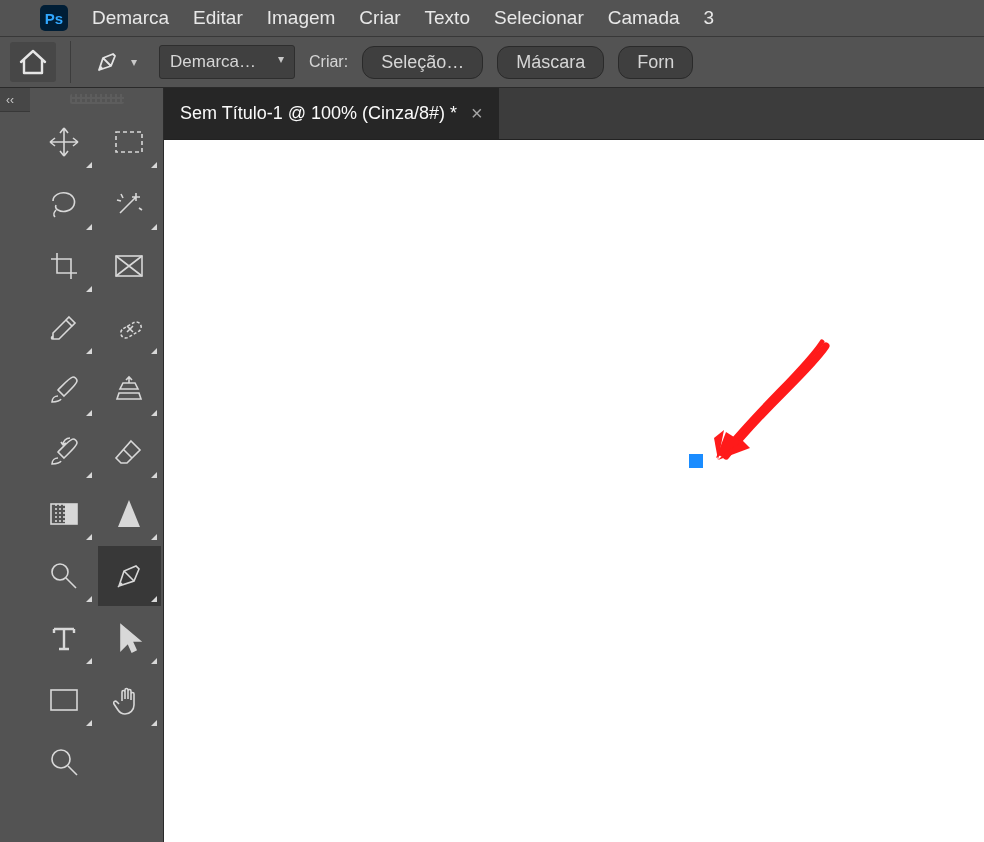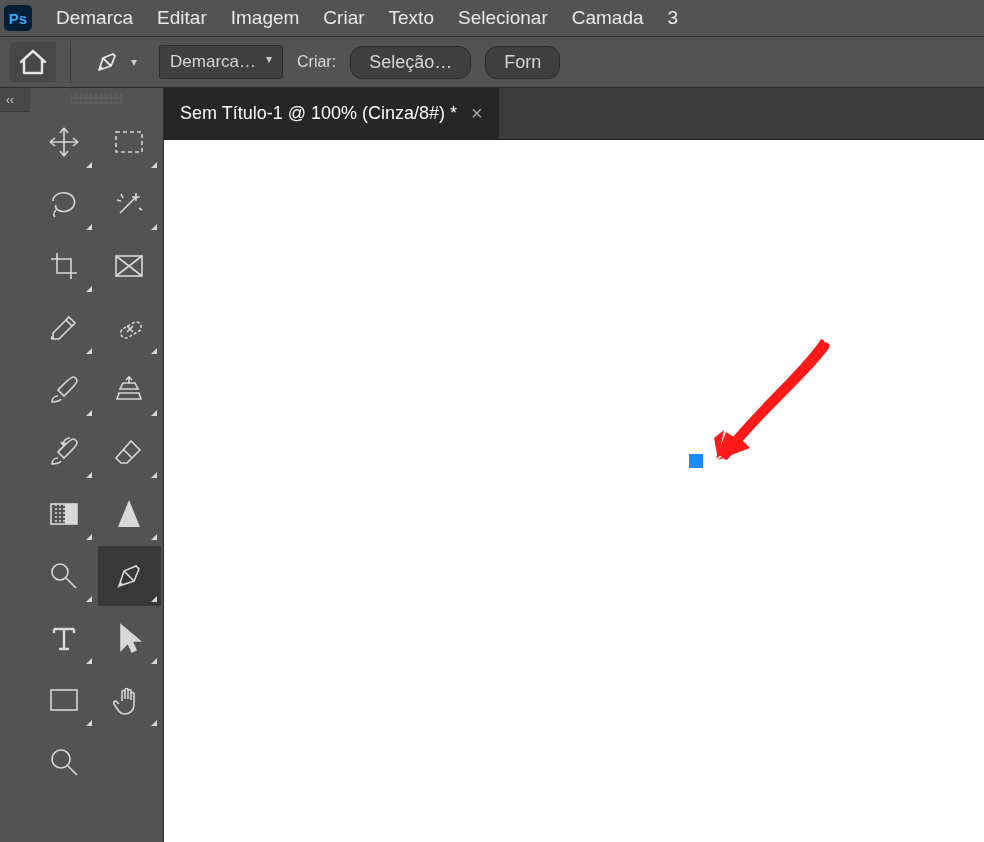--- a/index.html
+++ b/index.html
@@ -1,23 +1,23 @@
 <!DOCTYPE html>
 <html><head>
 <meta charset="utf-8">
 <style>
 * { margin: 0; padding: 0; box-sizing: border-box; font-family: "Segoe UI", Arial, sans-serif; }
 body { background: #535353; width: 984px; height: 842px; overflow: hidden; position: relative; }
-.menu-bar { height: 36px; background: #535353; display: flex; align-items: center; padding: 0 4px; gap: 24px; }
+.menu-bar { height: 36px; background: #535353; display: flex; align-items: center; padding: 0 4px; gap: 24px; margin-left: 36px; }
 .ps-logo { width: 28px; height: 26px; background: #001e36; border-radius: 5px; display: flex; align-items: center; justify-content: center; color: #31a8ff; font-weight: bold; font-size: 15px; }
 .menu-item { color: #e8e8e8; font-size: 19px; cursor: pointer; }
 .options-bar { height: 52px; background: #535353; border-top: 1px solid #383838; border-bottom: 1px solid #2a2a2a; display: flex; align-items: center; padding: 0 10px; gap: 14px; }
 .home-btn { width: 46px; height: 40px; display: flex; align-items: center; justify-content: center; background: #474747; border-radius: 3px; }
 .tool-indicator { display: flex; align-items: center; gap: 10px; padding: 4px 8px; }
-.dropdown-btn { background: #404040; border: 1px solid #2e2e2e; color: #d6d6d6; font-size: 17px; padding: 6px 10px; border-radius: 3px; display: flex; align-items: flex-start; gap: 10px; }
+.dropdown-btn { background: #404040; border: 1px solid #2e2e2e; color: #d6d6d6; font-size: 17px; padding: 6px 10px; border-radius: 3px; display: flex; align-items: flex-start; gap: 22px; }
 .label-text { color: #d6d6d6; font-size: 16px; }
 .opt-btn { background: #3f3f3f; border: 1px solid #2a2a2a; color: #d6d6d6; font-size: 18px; padding: 5px 18px; border-radius: 12px; }
 .work-row { display: flex; height: calc(100% - 88px); }
 .panel-strip { width: 30px; background: #535353; }
 .panel-collapse { height: 24px; background: #474747; display: flex; align-items: center; padding-left: 6px; color: #c9c9c9; font-size: 12px; border-bottom: 1px solid #383838; }
 .tool-panel { width: 134px; background: #535353; border-right: 1px solid #2a2a2a; }
 .tool-grip { height: 22px; background: #535353; display: flex; align-items: center; justify-content: center; }
 .grip-dots { width: 54px; height: 10px; background: repeating-linear-gradient(90deg, #6a6a6a 0 2px, transparent 2px 5px), repeating-linear-gradient(0deg, #6a6a6a 0 2px, transparent 2px 5px); opacity: .45; border-radius: 2px; }
 .tool-grid { display: grid; grid-template-columns: 1fr 1fr; gap: 2px; padding: 2px; }
 .tool-cell { height: 60px; display: flex; align-items: center; justify-content: center; position: relative; }
@@ -63,20 +63,21 @@
       <path d="M6 22 L10 10 L20 6 L22 8 L18 18 L6 22 Z M10 10 L18 18 M5.5 22.5 L9 19" stroke="#e4e4e4" stroke-width="1.8" fill="none" stroke-linejoin="round"></path>
     </svg>
     <span class="chev">▾</span>
   </div>
   <div class="dropdown-btn">
     <span>Demarca…</span>
     <span class="chev">▾</span>
   </div>
   <span class="label-text">Criar:</span>
   <button class="opt-btn">Seleção…</button>
+  <button class="opt-btn">Máscara</button>
   <button class="opt-btn">Forn</button>
 </div>
 
 <div class="work-row">
 
   <div class="panel-strip">
     <div class="panel-collapse">‹‹</div>
   </div>
 
   <div class="tool-panel">

